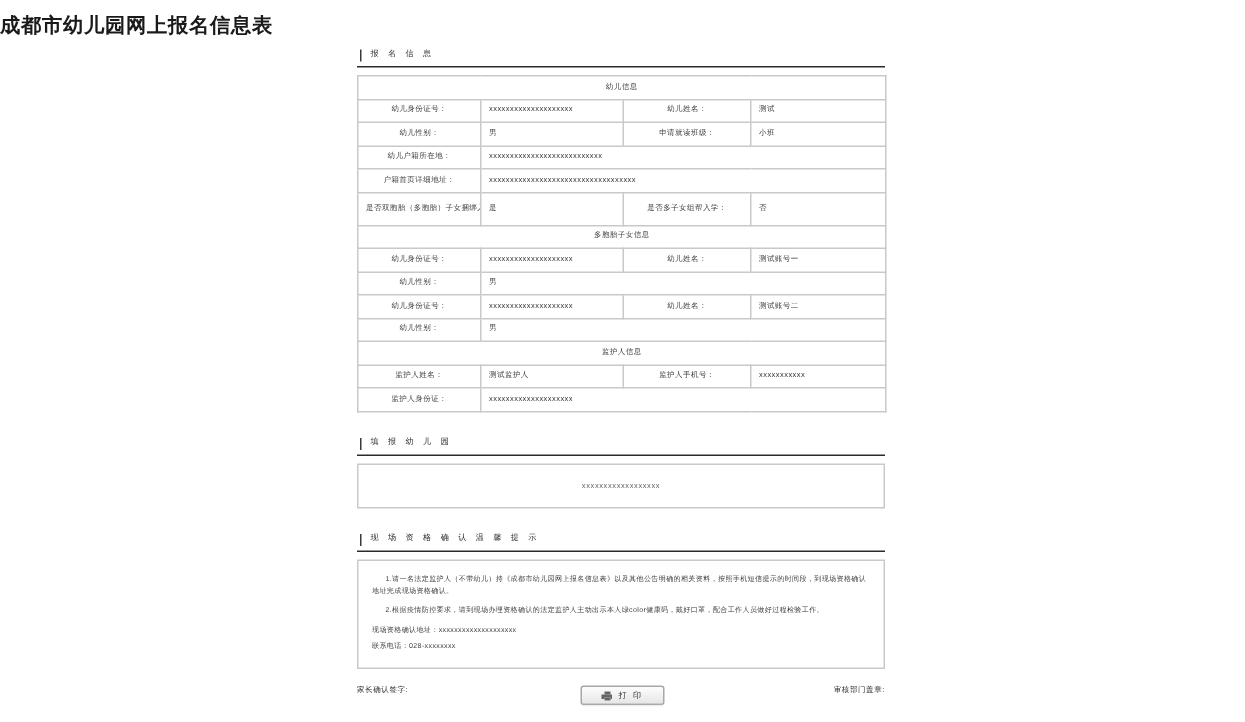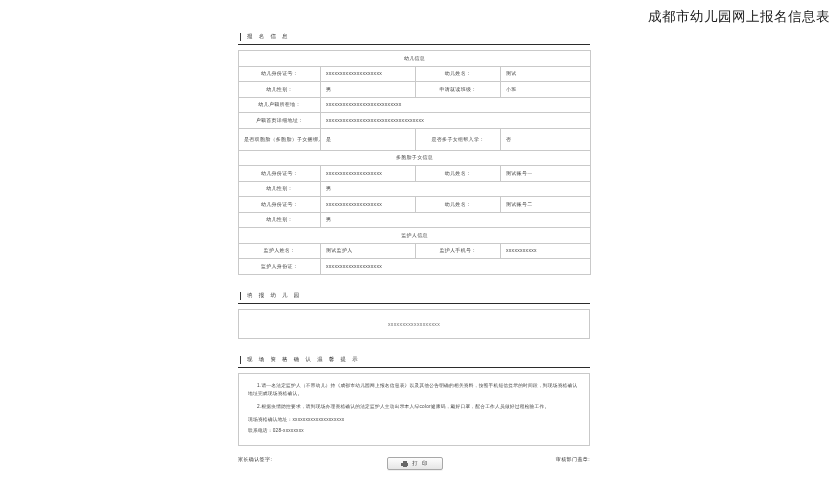--- a/index.html
+++ b/index.html
@@ -12,23 +12,23 @@
     overflow: hidden;
   }
   .page {
     position: relative;
     width: 830px; height: 481px;
     background: #fff;
   }
 
   
   .doc-title {
-    text-align: right;
+    text-align: left;
     font-size: 13.5px;
-    font-weight: normal;
+    font-weight: bold;
     color: #1a1a1a;
     padding-top: 8px;
     letter-spacing: 0.5px;
   }
 
   
   .content {
     position: absolute;
     left: 238px;
     top: 30px;

